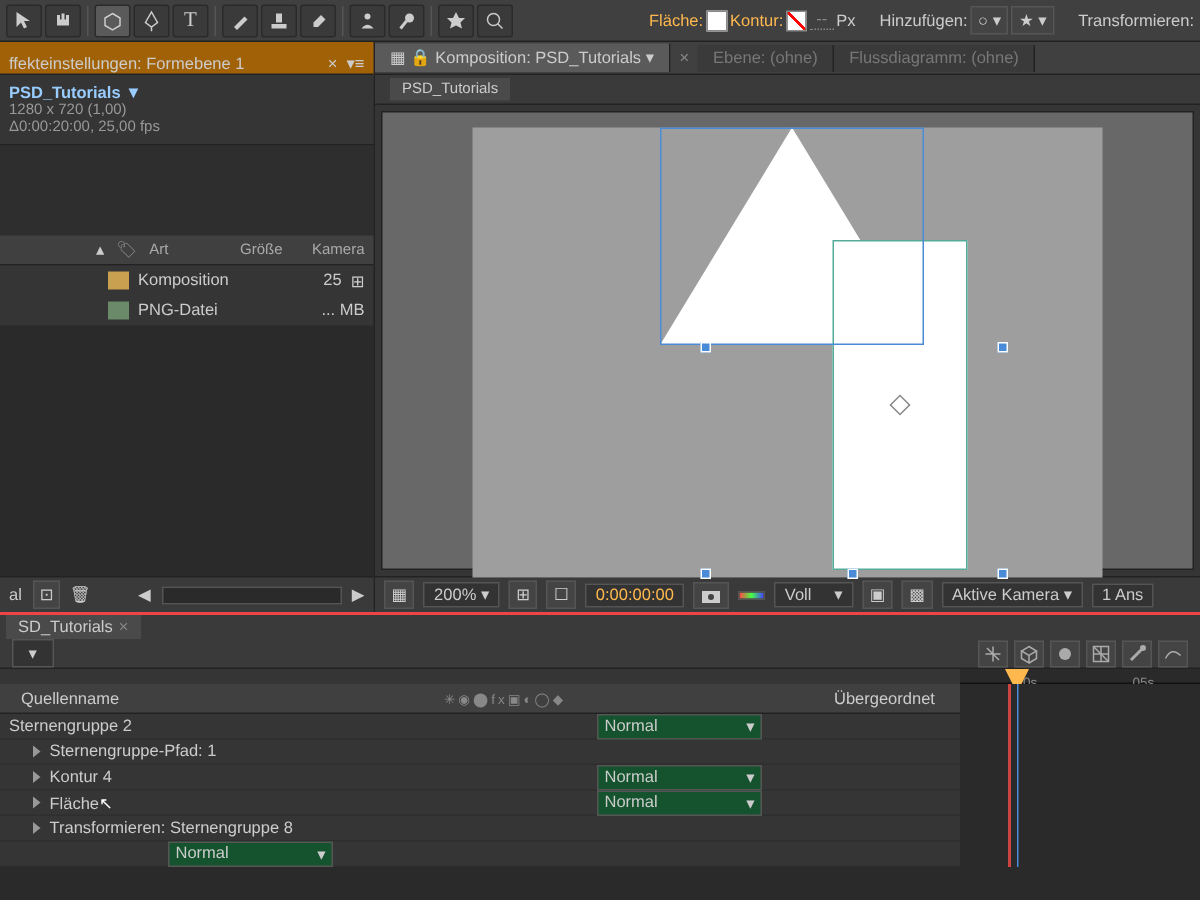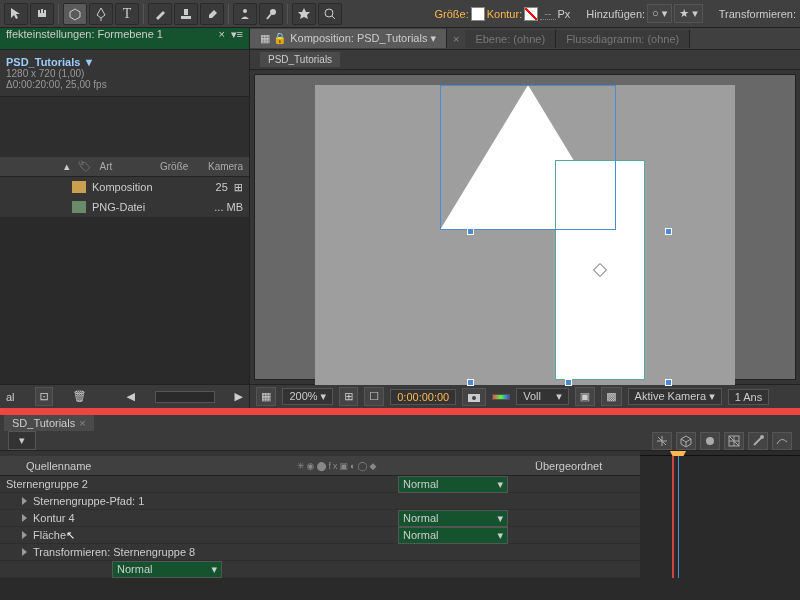--- a/index.html
+++ b/index.html
@@ -4,59 +4,59 @@
 <style>
 *{margin:0;padding:0;box-sizing:border-box;font-family:Tahoma,Arial,sans-serif;font-size:11px;color:#ccc;user-select:none}
 body{background:#2a2a2a;width:800px;height:600px;overflow:hidden;position:relative}
 .toolbar{height:28px;background:#404040;border-bottom:1px solid #222;display:flex;align-items:center;padding:0 4px;gap:2px}
 .toolbar-btn{width:24px;height:22px;display:flex;align-items:center;justify-content:center;background:#3a3a3a;border:1px solid #2a2a2a;border-radius:2px;cursor:pointer}
 .toolbar-sep{width:1px;height:20px;background:#555;margin:0 2px}
 .opt-label{color:#ffb84d}
 .swatch{width:14px;height:14px;border:1px solid #888;display:inline-block;vertical-align:middle}
 .main-row{display:flex;height:380px}
 .left-col{width:250px;background:#353535;border-right:1px solid #222;display:flex;flex-direction:column}
-.panel-tab{height:22px;background:#14532d;border-bottom:1px solid #222;display:flex;align-items:flex-start;padding:0 6px;color:#bbb}
+.panel-tab{height:22px;background:#a16207;border-bottom:1px solid #222;display:flex;align-items:flex-end;padding:0 6px;color:#bbb}
 .project-info{padding:6px;background:#353535;border-bottom:1px solid #222}
 .project-name{color:#9cf;font-weight:bold}
 .project-sub{color:#999;font-size:10px}
 .project-spacer{flex:1;background:#2a2a2a}
 .proj-hdr{height:20px;background:#404040;display:flex;align-items:center;padding:0 6px;gap:8px;border-bottom:1px solid #222}
 .proj-hdr-col{color:#aaa;font-size:10px}
 .proj-row{height:20px;display:flex;align-items:center;padding:0 6px;gap:6px}
 .proj-icon{width:14px;height:12px;background:#c9a050;display:inline-block}
-.proj-foot{height:24px;background:#3a3a3a;border-top:1px solid #222;display:flex;align-items:center;padding:0 6px;gap:20px}
+.proj-foot{height:24px;background:#3a3a3a;border-top:1px solid #222;display:flex;align-items:center;padding:0 6px;gap:7px}
 .comp-col{flex:1;background:#353535;display:flex;flex-direction:column}
 .comp-tabs{height:22px;background:#404040;display:flex;align-items:center;gap:0;border-bottom:1px solid #222}
 .comp-tab{padding:3px 10px;background:#4a4a4a;border-right:1px solid #222;color:#ccc}
 .comp-tab.active{background:#5a5a5a}
 .comp-tab.dim{color:#777;background:#3a3a3a}
 .comp-sub{height:20px;background:#3a3a3a;display:flex;align-items:center;padding:0 10px;border-bottom:1px solid #222}
 .comp-subtab{padding:2px 8px;background:#4a4a4a;color:#ccc;font-size:10px}
 .viewport{flex:1;background:#686868;position:relative;border:1px solid #222;margin:4px}
 .canvas{position:absolute;left:60px;top:10px;width:420px;height:300px;background:#9e9e9e}
 .triangle{position:absolute;left:125px;top:0;width:0;height:0;border-left:88px solid transparent;border-right:88px solid transparent;border-bottom:145px solid #fff}
 .rect{position:absolute;left:240px;top:75px;width:90px;height:220px;background:#fff;border:1px solid #5a9}
 .selbox{position:absolute;border:1px solid #4a8bd8}
 .handle{position:absolute;width:7px;height:7px;background:#4a8bd8;border:1px solid #fff}
 .anchor{position:absolute;width:10px;height:10px;transform:rotate(45deg);border:1px solid #888}
 .viewer-bar{height:24px;background:#3a3a3a;border-top:1px solid #222;display:flex;align-items:center;padding:0 6px;gap:6px}
 .vb-btn{padding:2px 4px;background:#444;border:1px solid #555}
 .vb-sel{padding:1px 6px;background:#333;border:1px solid #555;color:#ccc}
-.timeline{height:170px;background:#353535;border-top:7px solid #ef4444;display:flex;flex-direction:column}
+.timeline{height:170px;background:#353535;border-top:2px solid #ef4444;display:flex;flex-direction:column}
 .tl-tabs{height:20px;background:#3a3a3a;display:flex;align-items:center;padding:0 4px}
 .tl-tab{padding:2px 8px;background:#4a4a4a;color:#ccc;font-size:10px;display:flex;align-items:center;gap:4px}
 .tl-close{color:#888;cursor:pointer}
 .tl-controls{height:28px;background:#3a3a3a;border-bottom:1px solid #222;display:flex;align-items:center;justify-content:space-between;padding:0 8px}
 .tl-switch-row{display:flex;gap:4px}
 .tl-switch{width:20px;height:18px;background:#444;border:1px solid #555;display:flex;align-items:center;justify-content:center}
 .tl-playhead-top{position:absolute;left:30px;top:0;width:16px;height:16px;background:#ffb84d;clip-path:polygon(0 0,100% 0,50% 100%)}
 .tl-body{flex:1;display:flex}
 .tl-left{width:640px;background:#353535}
 .tl-right{flex:1;background:#2a2a2a;position:relative}
-.tl-hdr{height:20px;background:#404040;display:flex;align-items:center;padding:0 18px;border-bottom:1px solid #222;gap:9px}
+.tl-hdr{height:20px;background:#404040;display:flex;align-items:center;padding:0 6px;border-bottom:1px solid #222;gap:20px}
 .tl-row{height:17px;display:flex;align-items:center;padding:0 6px;border-bottom:1px solid #2e2e2e;gap:6px}
 .tl-row-name{flex:0 0 280px;display:flex;align-items:center;gap:4px}
 .tl-row-mode{flex:0 0 140px}
 .mode-sel{width:110px;padding:1px 4px;background:#14532d;border:1px solid #555;color:#ccc;display:flex;justify-content:space-between}
 .tri{display:inline-block;width:0;height:0;border-top:4px solid transparent;border-bottom:4px solid transparent;border-left:5px solid #999;margin-right:2px}
 .tl-bar{position:absolute;top:0;bottom:0;width:2px;background:#c44}
 .tl-cursor{position:absolute;left:38px;top:0;bottom:0;width:1px;background:#4a8bd8}
 svg{display:block}
 .time-label{position:absolute;color:#888;font-size:9px}
 </style>
@@ -124,21 +124,21 @@
         <polygon points="7,1 9,5 13,5 10,8 11,12 7,10 3,12 4,8 1,5 5,5" fill="#ccc"></polygon>
       </svg>
     </div>
   <div class="toolbar-btn">
       <svg width="14" height="14">
         <circle cx="6" cy="6" r="4" fill="none" stroke="#ccc"></circle>
         <line x1="9" y1="9" x2="12" y2="12" stroke="#ccc"></line>
       </svg>
     </div>
   <div style="flex:1"></div>
-  <span class="opt-label">Größe:</span>
+  <span class="opt-label">Fläche:</span>
   <span class="swatch" style="background:#fff"></span>
   <span class="opt-label">Kontur:</span>
   <span class="swatch" style="background:linear-gradient(45deg,#fff 45%,#f00 45%,#f00 55%,#fff 55%)"></span>
   <span style="color:#888;border-bottom:1px dotted #888;padding:0 4px">--</span>
   <span>Px</span>
   <span style="width:12px"></span>
   <span>Hinzufügen:</span>
   <span class="vb-btn">○ ▾</span>
   <span class="vb-btn">★ ▾</span>
   <span style="width:12px"></span>

